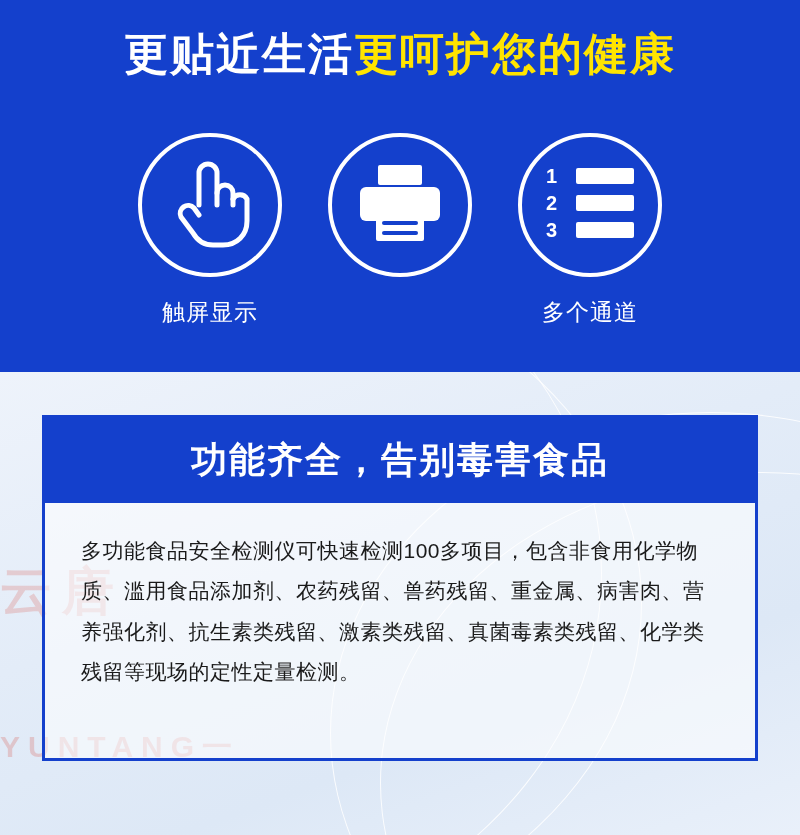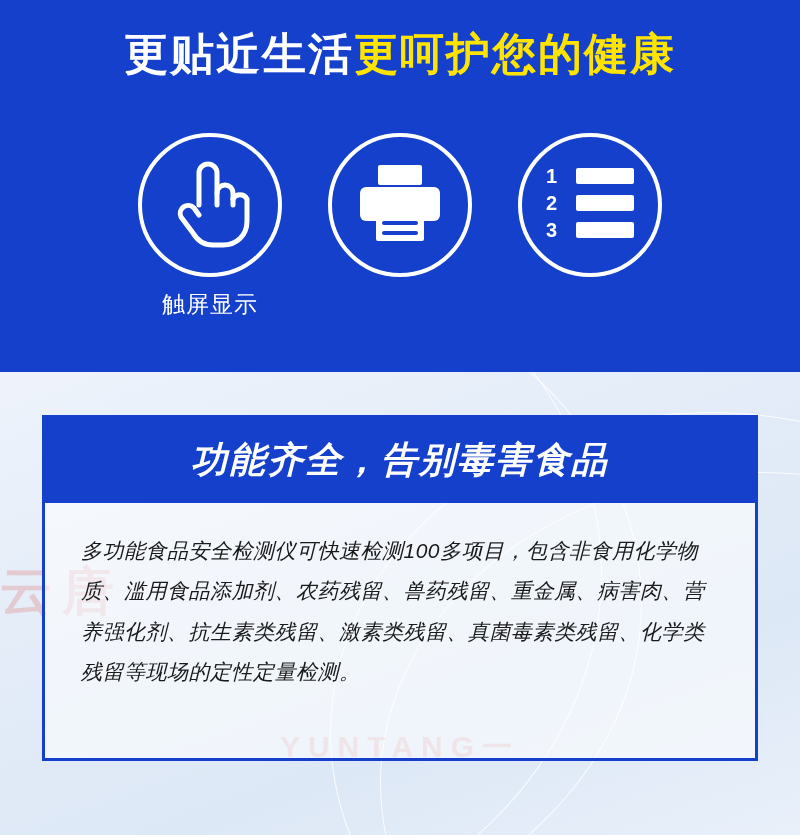--- a/index.html
+++ b/index.html
@@ -64,21 +64,21 @@
     width: 144px;
     height: 144px;
     border-radius: 50%;
     border: 4px solid #ffffff;
     box-sizing: border-box;
     display: flex;
     align-items: center;
     justify-content: center;
   }
   .feature-label {
-    margin-top: 12px;
+    margin-top: 20px;
     color: #ffffff;
     font-size: 23px;
     letter-spacing: 1px;
     white-space: nowrap;
   }
 
   
   .mid-band {
     position: absolute;
     left: 0;
@@ -108,40 +108,38 @@
     color: rgba(214,66,52,0.20);
     letter-spacing: 10px;
     white-space: nowrap;
     pointer-events: none;
   }
   .watermark-sub {
     position: absolute;
     left: 0;
     top: 355px;
     width: 800px;
-    text-align: center;
     font-size: 30px;
     font-weight: bold;
     color: rgba(214,66,52,0.22);
     letter-spacing: 8px;
     white-space: nowrap;
     pointer-events: none;
   }
 
   
   .card {
     position: absolute;
     left: 42px;
     top: 415px;
     width: 716px;
     height: 346px;
     box-sizing: border-box;
     border: 3px solid #1440cc;
     background: rgba(255,255,255,0.55);
-    font-style: italic;
   }
   .card-title {
     height: 85px;
     background: #1440cc;
     color: #ffffff;
     font-size: 36px;
     font-weight: bold;
     letter-spacing: 2px;
     display: flex;
     align-items: center;
@@ -213,20 +211,21 @@
                 <rect x="32" y="56" width="58" height="16" rx="2"></rect>
               </g>
               <g fill="#ffffff" font-family="Liberation Sans, sans-serif" font-size="20" font-weight="bold">
                 <text x="2" y="17">1</text>
                 <text x="2" y="44">2</text>
                 <text x="2" y="71">3</text>
               </g>
             </svg>
           </span>
         </div>
+        <div class="feature-label">多个通道</div>
       </div>
 
     </div>
   </div>
 
   <div class="mid-band">
     <div class="swoosh sw1"></div>
     <div class="swoosh sw2"></div>
     <div class="swoosh sw3"></div>
     <div class="swoosh sw4"></div>

